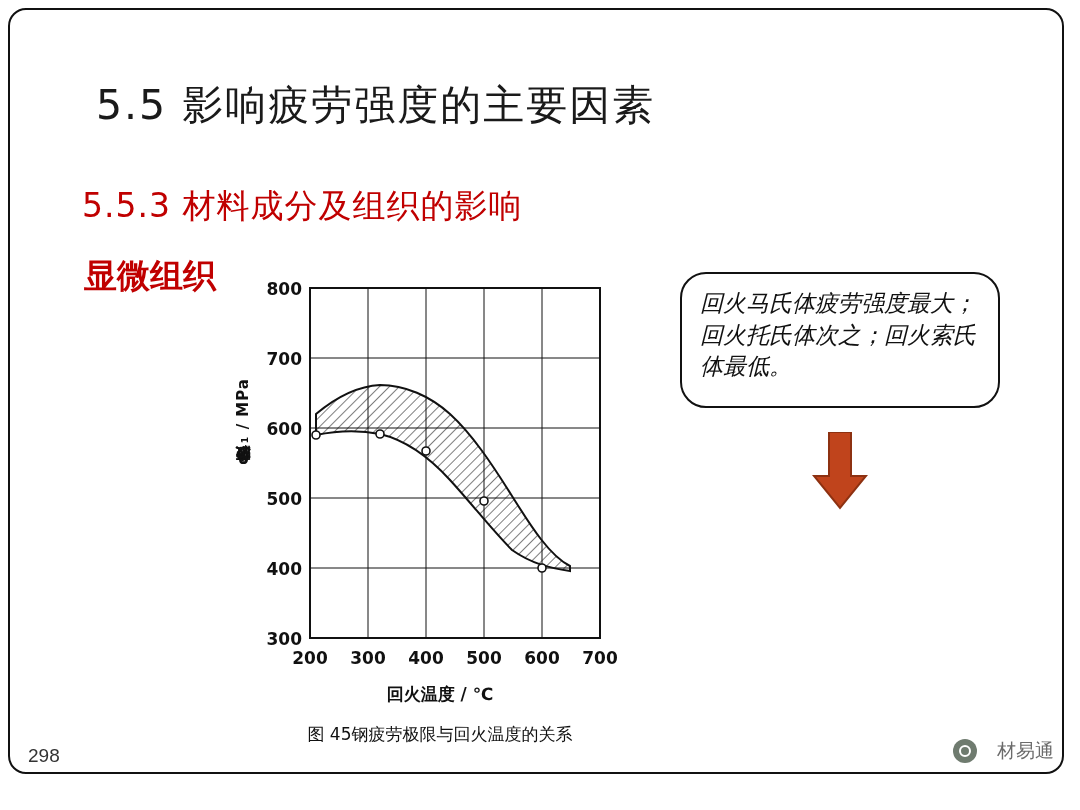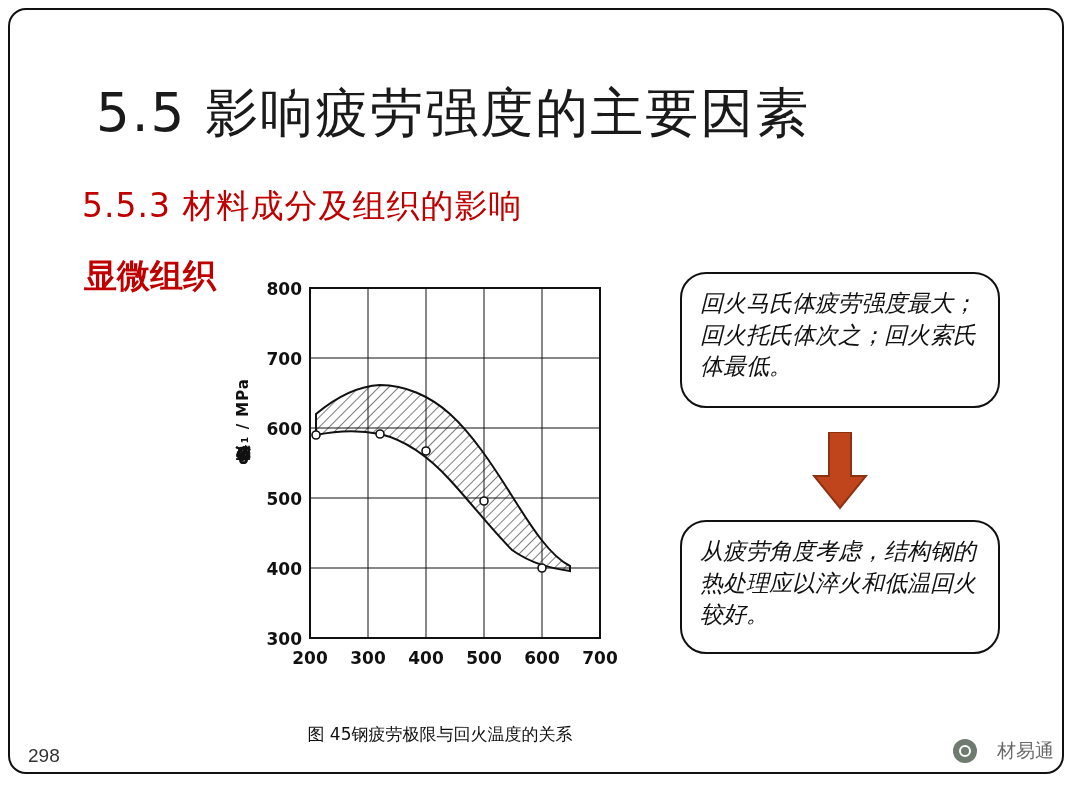--- a/index.html
+++ b/index.html
@@ -24,21 +24,21 @@
     width: 1056px;
     height: 766px;
     border: 2px solid #111111;
     border-radius: 18px;
     box-sizing: border-box;
   }
   .title-main {
     position: absolute;
     left: 96px;
     top: 78px;
-    font-size: 53px;
+    font-size: 41px;
     letter-spacing: 2px;
     color: #1a1a1a;
     font-family: "DejaVu Sans", sans-serif;
     font-weight: normal;
     white-space: nowrap;
   }
   .subtitle {
     position: absolute;
     left: 82px;
     top: 184px;
@@ -231,30 +231,30 @@
       <g font-family="DejaVu Sans, sans-serif" font-size="17" font-weight="bold" fill="#111111" text-anchor="middle">
         <text x="70" y="396">200</text>
         <text x="128" y="396">300</text>
         <text x="186" y="396">400</text>
         <text x="244" y="396">500</text>
         <text x="302" y="396">600</text>
         <text x="360" y="396">700</text>
       </g>
     </svg>
 
+    <div class="axis-xlabel">回火温度 / ℃</div>
     <div class="fig-caption">图 45钢疲劳极限与回火温度的关系</div>
   </div>
 
   <div class="callout" id="callout-top">回火马氏体疲劳强度最大；回火托氏体次之；回火索氏体最低。</div>
 
   <svg class="arrow-down" viewBox="0 0 56 78">
     <polygon points="17,0 39,0 39,44 54,44 28,76 2,44 17,44" fill="#c0441c" stroke="#8d3111" stroke-width="2"></polygon>
   </svg>
 
-  <div class="callout" id="callout-bottom">从疲劳角度考虑，结构钢的热处理应以淬火和低温回火较好。</div>
 
   <div class="page-number">298</div>
 
   <div class="watermark">
     <span class="wm-circle"></span>
     <span>材易通</span>
   </div>
 
 </div>
 

